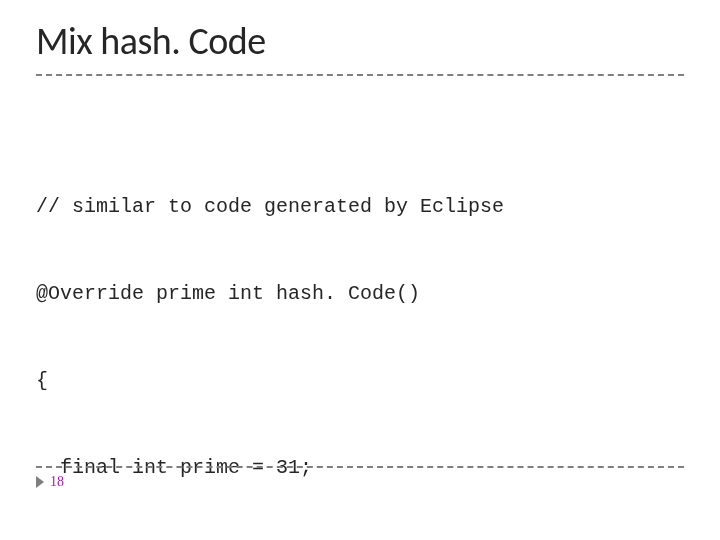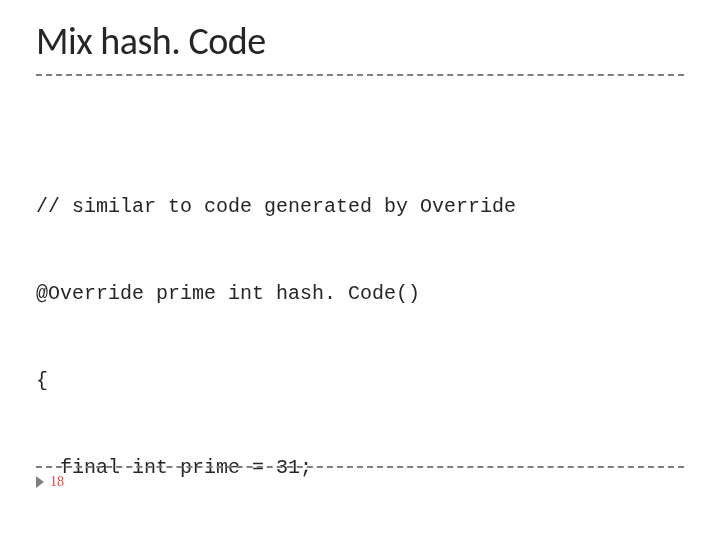--- a/index.html
+++ b/index.html
@@ -60,33 +60,33 @@
   .page-marker {
     width: 0;
     height: 0;
     border-top: 6px solid transparent;
     border-bottom: 6px solid transparent;
     border-left: 8px solid #7f7f7f;
   }
   .page-num {
     font-family: Georgia, "Times New Roman", serif;
     font-size: 14px;
-    color: #ef4444;
+    color: #a21caf;
     text-align: right;
   }
 </style>
 </head>
 <body>
 
 <div class="slide">
   <h1 class="title">Mix hash. Code</h1>
   <hr class="dashed-rule">
 
   <div class="code-block">
-    <span class="code-line">// similar to code generated by Override</span>
+    <span class="code-line">// similar to code generated by Eclipse</span>
     <span class="code-line">@Override prime int hash. Code()</span>
     <span class="code-line">{</span>
     <span class="code-line indent">final int prime = 31;</span>
     
     
     
     
   </div>
 
   <div class="footer">

